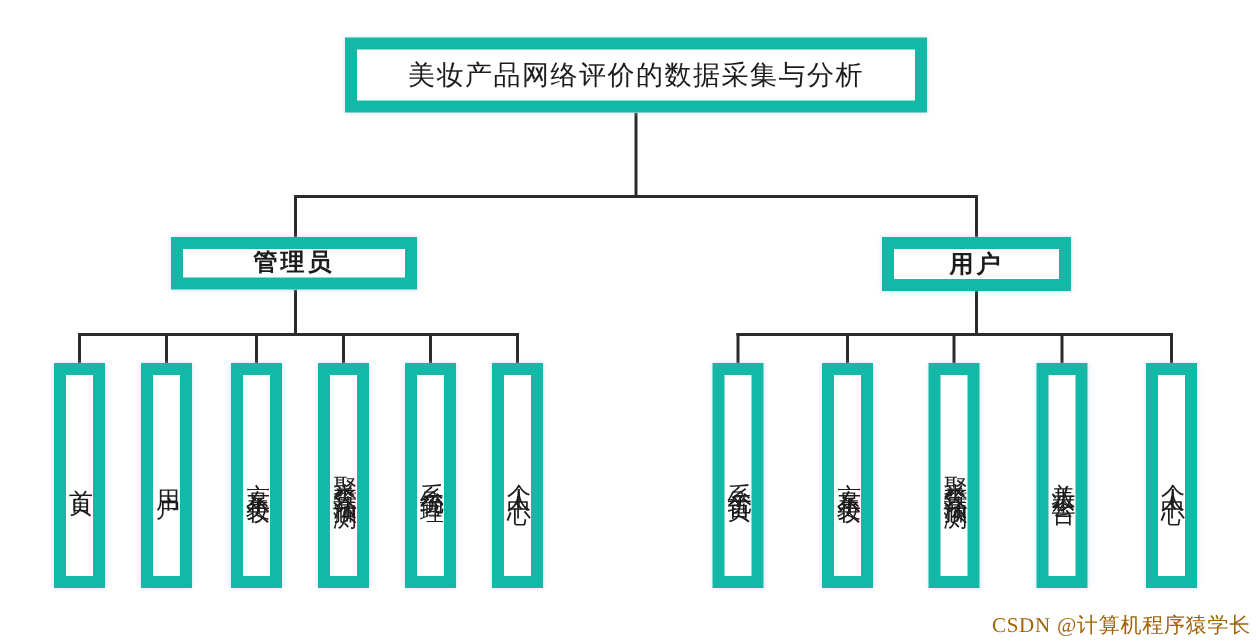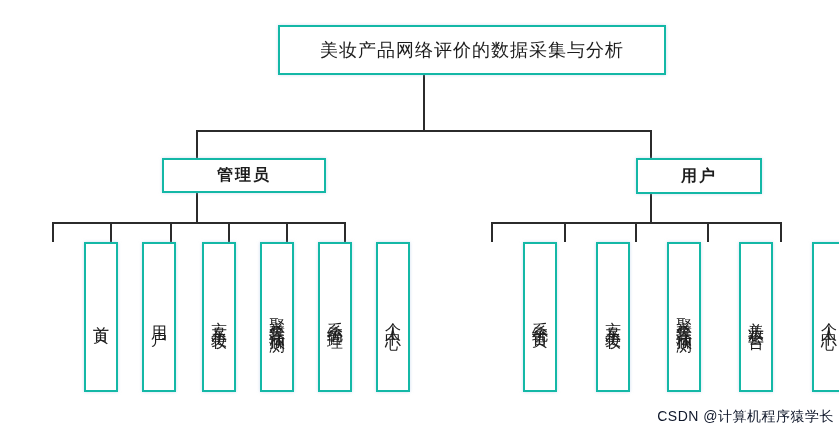--- a/index.html
+++ b/index.html
@@ -11,28 +11,27 @@
     position: relative;
     width: 839px;
     height: 429px;
     background: #ffffff;
     overflow: hidden;
     font-family: "Liberation Serif", "DejaVu Serif", serif;
   }
   .box {
     position: absolute;
     background: #ffffff;
-    border: 2px solid #14b8a6;
+    border: 8px solid #14b8a6;
     box-sizing: border-box;
     display: flex;
     align-items: center;
     justify-content: center;
     color: #1c1c1c;
     box-shadow: 0 0 3px rgba(170, 195, 230, 0.55);
-    margin-left: 48px;
   }
   .root-box {
     left: 230px; top: 25px;
     width: 388px; height: 50px;
     font-size: 18px;
     letter-spacing: 1px;
   }
   .mid-box {
     font-size: 16px;
     letter-spacing: 2px;
@@ -50,23 +49,23 @@
     line-height: 1;
   }
   .line {
     position: absolute;
     background: #2b2b2b;
   }
   .watermark {
     position: absolute;
     right: 5px;
     bottom: 3px;
-    font-family: Liberation Sans, sans-serif;
+    font-family: Liberation Serif, serif;
     font-size: 14px;
-    color: #0f172a;
+    color: #a16207;
     letter-spacing: 0.5px;
     user-select: none;
   }
 </style>
 </head>
 <body>
 
 <div class="canvas">
 
   <div class="line" style="left:423px; top:75px; width:2px; height:57px;"></div>

